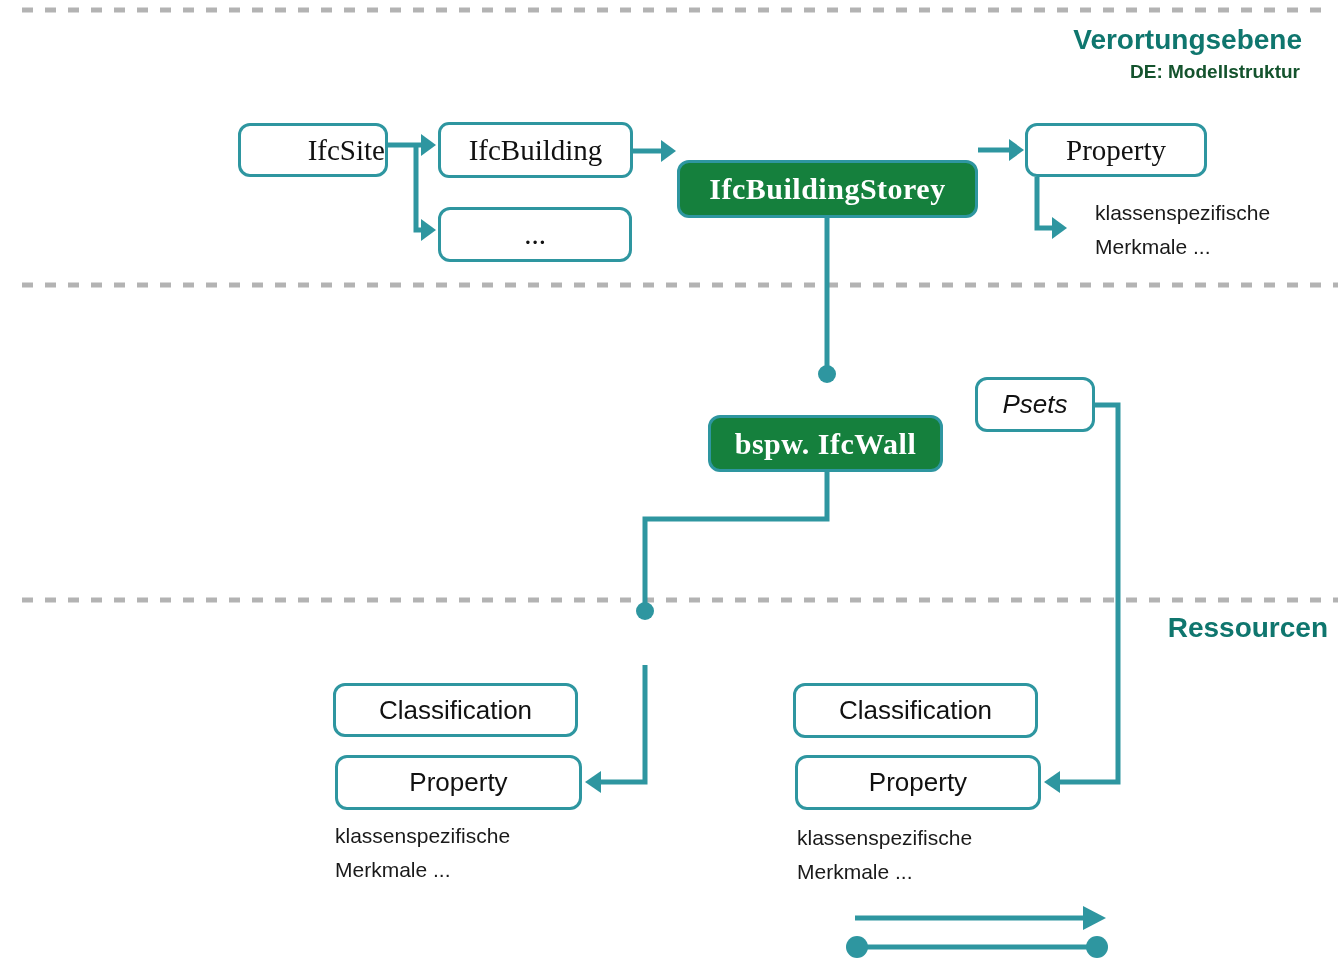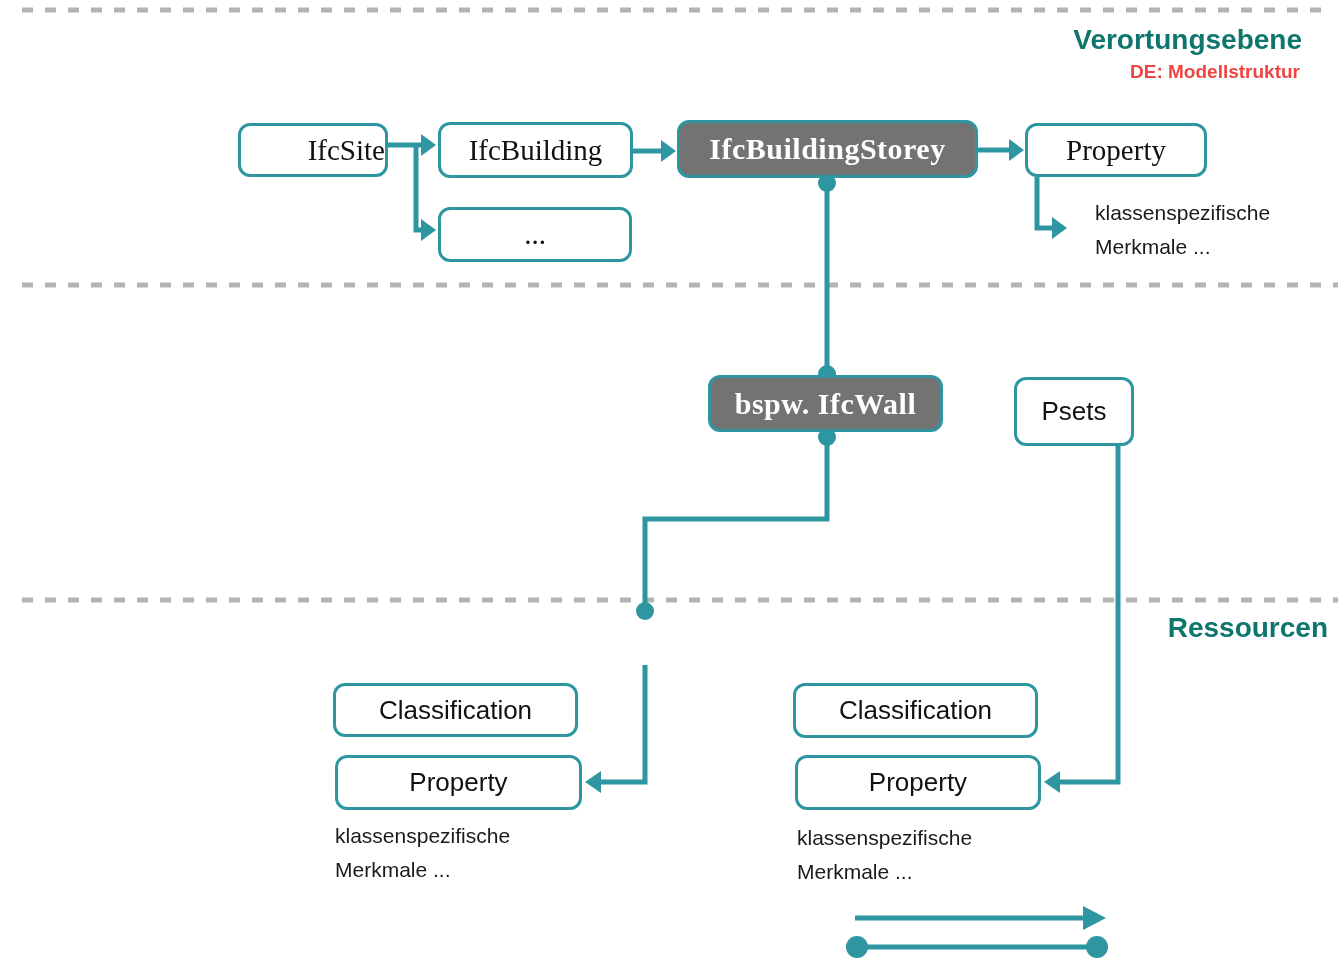--- a/index.html
+++ b/index.html
@@ -2,27 +2,27 @@
 <html><head>
 <meta charset="utf-8">
 <style>
   html,body{margin:0;padding:0;background:#fff;}
   #stage{position:relative;width:1340px;height:960px;background:#ffffff;overflow:hidden;
          font-family:"Liberation Sans",sans-serif;}
   #wires{position:absolute;left:0;top:0;z-index:0;}
   .node{position:absolute;box-sizing:border-box;border:3px solid #2E96A0;border-radius:12px;
         background:#ffffff;display:flex;align-items:center;justify-content:center;
         color:#111;z-index:2;}
-  .node.filled{background:#737373;border-color:#2E96A0;color:#ffffff;}
+  .node.filled{background:#15803d;border-color:#2E96A0;color:#ffffff;margin-top:40px;}
   .serif-node{font-family:"Liberation Serif",serif;font-size:29px;}
   .filled.serif-node{font-weight:bold;font-size:30px;letter-spacing:.5px;}
   .sans-node{font-family:"Liberation Sans",sans-serif;font-size:26px;}
   .section-label{position:absolute;color:#0f766e;font-weight:bold;font-size:28px;
                  text-align:right;z-index:2;}
-  .section-sublabel{position:absolute;color:#ef4444;font-weight:bold;font-size:19px;
+  .section-sublabel{position:absolute;color:#14532d;font-weight:bold;font-size:19px;
                  text-align:right;z-index:2;}
   .note{position:absolute;color:#1a1a1a;font-size:21px;line-height:34px;z-index:2;}
 </style>
 </head>
 <body>
 
 <div id="stage">
 
   <svg id="wires" width="1340" height="960" viewBox="0 0 1340 960">
 
@@ -66,37 +66,37 @@
     </g>
   </svg>
 
   <div class="section-label" style="right:38px;top:24px;">Verortungsebene</div>
   <div class="section-sublabel" style="right:40px;top:61px;">DE: Modellstruktur</div>
   <div class="section-label" style="right:12px;top:612px;">Ressourcen</div>
 
   <div class="node serif-node" style="left:238px;top:123px;width:150px;height:54px;justify-content:flex-end;">
     <span>IfcSite</span>
   </div>
-  <div class="node serif-node" style="left:438px;top:122px;width:195px;height:56px;">
+  <div class="node serif-node" style="left:438px;top:122px;width:195px;height:56px;border-radius:11px;">
     <span>IfcBuilding</span>
   </div>
   <div class="node serif-node" style="left:438px;top:207px;width:194px;height:55px;">
     <span>...</span>
   </div>
   <div class="node serif-node filled" style="left:677px;top:120px;width:301px;height:58px;">
     <span>IfcBuildingStorey</span>
   </div>
   <div class="node serif-node" style="left:1025px;top:123px;width:182px;height:54px;">
     <span>Property</span>
   </div>
 
   <div class="node serif-node filled" style="left:708px;top:375px;width:235px;height:57px;">
     <span>bspw. IfcWall</span>
   </div>
-  <div class="node sans-node" style="left:1014px;top:377px;width:120px;height:69px;">
+  <div class="node sans-node" style="left:975px;top:377px;width:120px;height:55px;font-style:italic;">
     <span>Psets</span>
   </div>
 
   <div class="node sans-node" style="left:333px;top:683px;width:245px;height:54px;">
     <span>Classification</span>
   </div>
   <div class="node sans-node" style="left:335px;top:755px;width:247px;height:55px;">
     <span>Property</span>
   </div>
   <div class="node sans-node" style="left:793px;top:683px;width:245px;height:55px;">

